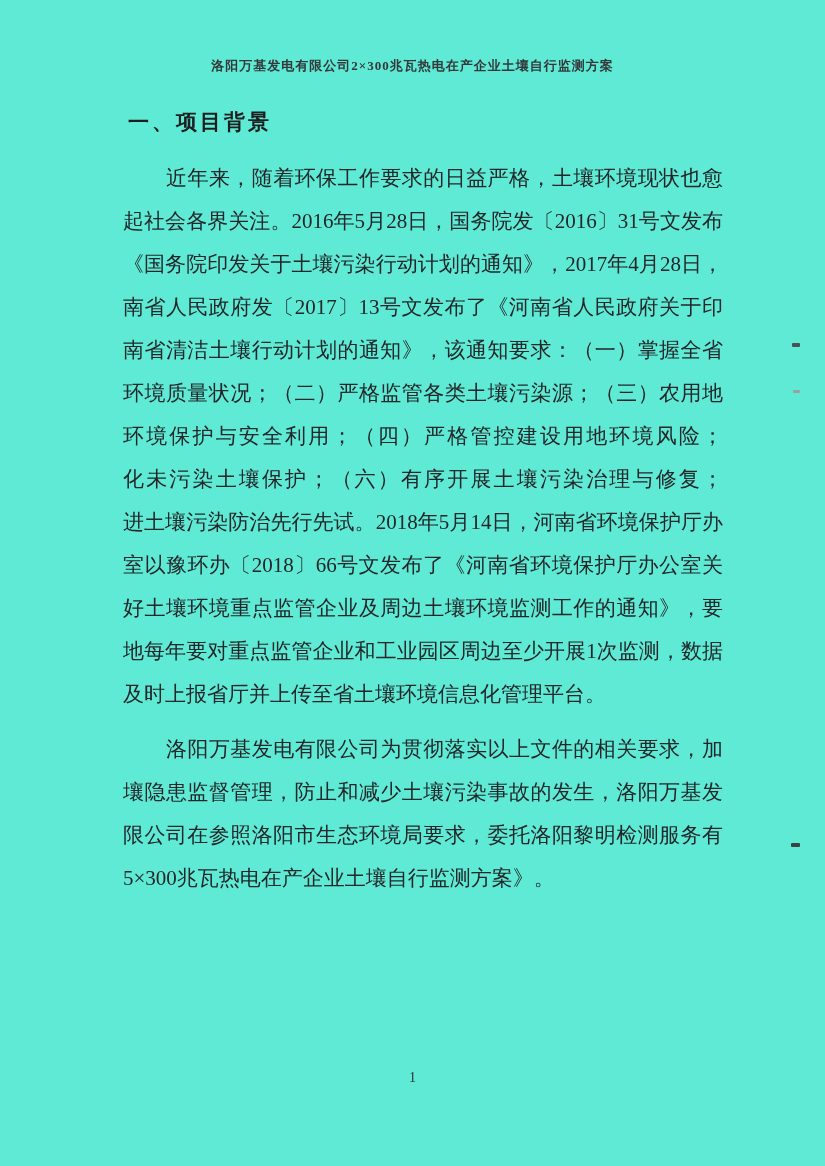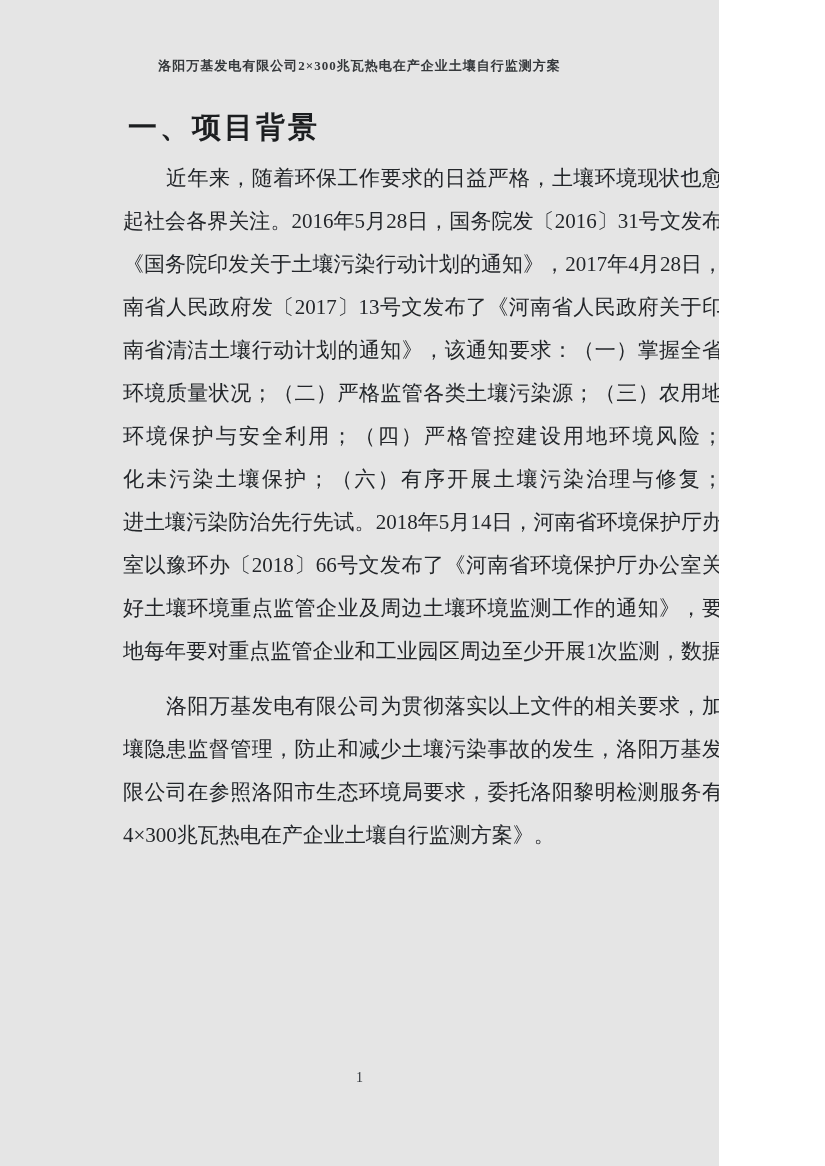--- a/index.html
+++ b/index.html
@@ -2,43 +2,43 @@
 <html><head>
 <meta charset="utf-8">
 <style>
   html, body {
     margin: 0;
     padding: 0;
     background: #ffffff;
   }
   .page {
     position: relative;
-    width: 719px;
+    width: 825px;
     height: 1166px;
-    background: #e5e5e5;
+    background: #5eead4;
     overflow: hidden;
     font-family: "Liberation Serif", "DejaVu Serif", serif;
     color: #242424;
   }
   .doc-header {
     position: absolute;
     top: 57px;
     left: 0;
     width: 100%;
     text-align: center;
     font-size: 13px;
     font-weight: bold;
     letter-spacing: 1px;
     color: #35383b;
   }
   .section-heading {
     position: absolute;
     top: 108px;
     left: 128px;
-    font-size: 29px;
+    font-size: 21px;
     font-weight: bold;
     letter-spacing: 3px;
     color: #1c1e20;
   }
   .document-body {
     position: absolute;
     top: 157px;
     left: 123px;
     width: 600px;
   }
@@ -88,26 +88,27 @@
         <div class="text-line">《国务院印发关于土壤污染行动计划的通知》，2017年4月28日，河</div>
         <div class="text-line">南省人民政府发〔2017〕13号文发布了《河南省人民政府关于印发河</div>
         <div class="text-line">南省清洁土壤行动计划的通知》，该通知要求：（一）掌握全省土壤</div>
         <div class="text-line">环境质量状况；（二）严格监管各类土壤污染源；（三）农用地土壤</div>
         <div class="text-line">环境保护与安全利用；（四）严格管控建设用地环境风险；（五）强</div>
         <div class="text-line">化未污染土壤保护；（六）有序开展土壤污染治理与修复；（七）推</div>
         <div class="text-line">进土壤污染防治先行先试。2018年5月14日，河南省环境保护厅办公</div>
         <div class="text-line">室以豫环办〔2018〕66号文发布了《河南省环境保护厅办公室关于做</div>
         <div class="text-line">好土壤环境重点监管企业及周边土壤环境监测工作的通知》，要求各</div>
         <div class="text-line">地每年要对重点监管企业和工业园区周边至少开展1次监测，数据应</div>
+        <div class="text-line para-end">及时上报省厅并上传至省土壤环境信息化管理平台。</div>
       </div>
       <div class="paragraph">
         <div class="text-line indent">洛阳万基发电有限公司为贯彻落实以上文件的相关要求，加强土</div>
         <div class="text-line">壤隐患监督管理，防止和减少土壤污染事故的发生，洛阳万基发电有</div>
         <div class="text-line">限公司在参照洛阳市生态环境局要求，委托洛阳黎明检测服务有限公</div>
-        <div class="text-line para-end">4×300兆瓦热电在产企业土壤自行监测方案》。</div>
+        <div class="text-line para-end">5×300兆瓦热电在产企业土壤自行监测方案》。</div>
       </div>
     </div>
 
   <div class="page-number">1</div>
 
   <div class="scan-artifact artifact-1"></div>
   <div class="scan-artifact artifact-2"></div>
   <div class="scan-artifact artifact-3"></div>
 
 </div>

